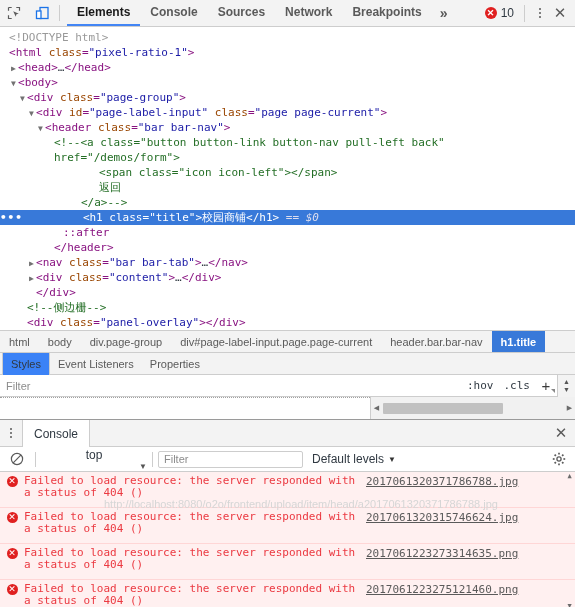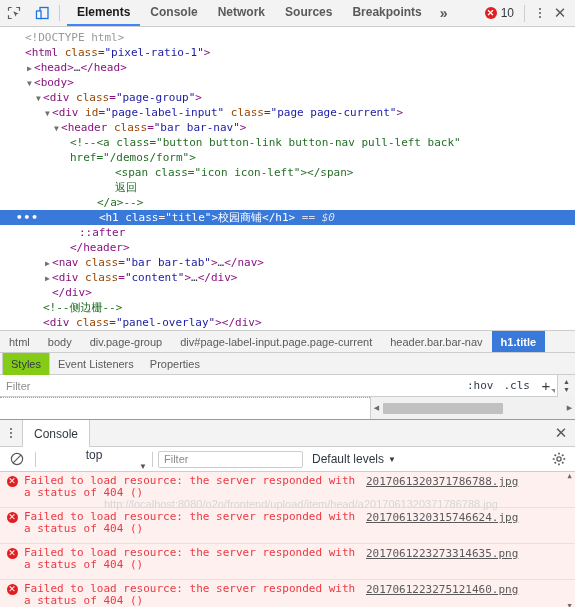--- a/index.html
+++ b/index.html
@@ -68,21 +68,21 @@
     position: relative;
     height: 303px;
     overflow: hidden;
     background: #fff;
     font-family: "DejaVu Sans Mono", monospace;
     font-size: 11px;
     line-height: 15px;
     padding-top: 3px;
     white-space: nowrap;
   }
-  .dom-line { height:15px; position:relative; padding-left: 16px; }
+  .dom-line { height:15px; position:relative; padding-left: 0; }
   .dom-line.sel { background:#3879d9; color:#fff; }
   .dom-line.sel .tag, .dom-line.sel .attr, .dom-line.sel .val,
   .dom-line.sel .txt, .dom-line.sel .punc { color:#fff; }
   .arrow {
     display:inline-block; width:9px; color:#727272; font-size:8px;
     cursor:pointer; text-align:center;
   }
   .tag { color:#881280; }
   .attr { color:#994500; }
   .val { color:#1a1aa6; }
@@ -118,21 +118,21 @@
   .styles-tabs {
     height:22px; display:flex; align-items:stretch;
     background:#f3f3f3; border-bottom:1px solid #cdcdcd;
     font-size:11px; padding-left:2px;
   }
   .st-tab {
     padding:0 8px; display:flex;align-items:center;
     color:#5a5a5a; cursor:pointer; white-space:nowrap;
   }
   .st-tab.active {
-    background:#84cc16; color:#303942;
+    background:#3b82f6; color:#303942;
     border-left:1px solid #cdcdcd; border-right:1px solid #cdcdcd;
     margin-bottom:-1px; padding-bottom:1px;
   }
 
   
   .filter-row {
     height:22px; display:flex; align-items:center;
     background:#fff; border-bottom:1px solid #cdcdcd;
     font-size:11px; position:relative;
   }
@@ -302,24 +302,24 @@
   <div class="tb-sep"></div>
 
   <div class="tab-strip">
     <div class="dt-tab active">
         <span>Elements</span>
       </div>
     <div class="dt-tab">
         <span>Console</span>
       </div>
     <div class="dt-tab">
+        <span>Sources</span>
+      </div>
+    <div class="dt-tab">
         <span>Network</span>
-      </div>
-    <div class="dt-tab">
-        <span>Sources</span>
       </div>
     <div class="dt-tab">
         <span>Breakpoints</span>
       </div>
     <div class="dt-more">»</div>
   </div>
 
   <div class="tb-right">
     <div class="err-badge">
       <span class="err-circle">✕</span>

